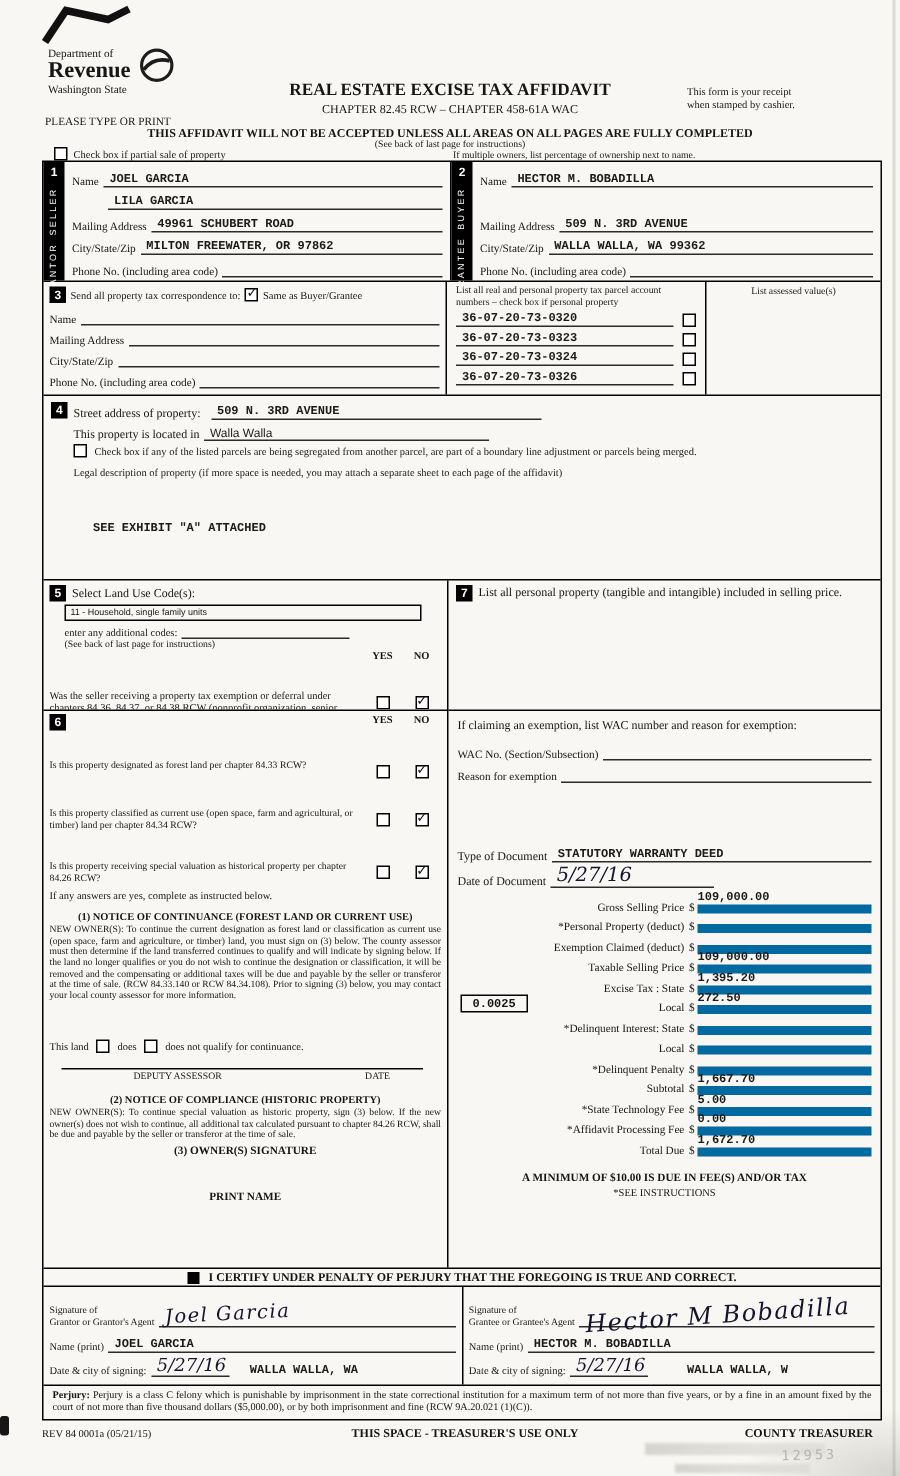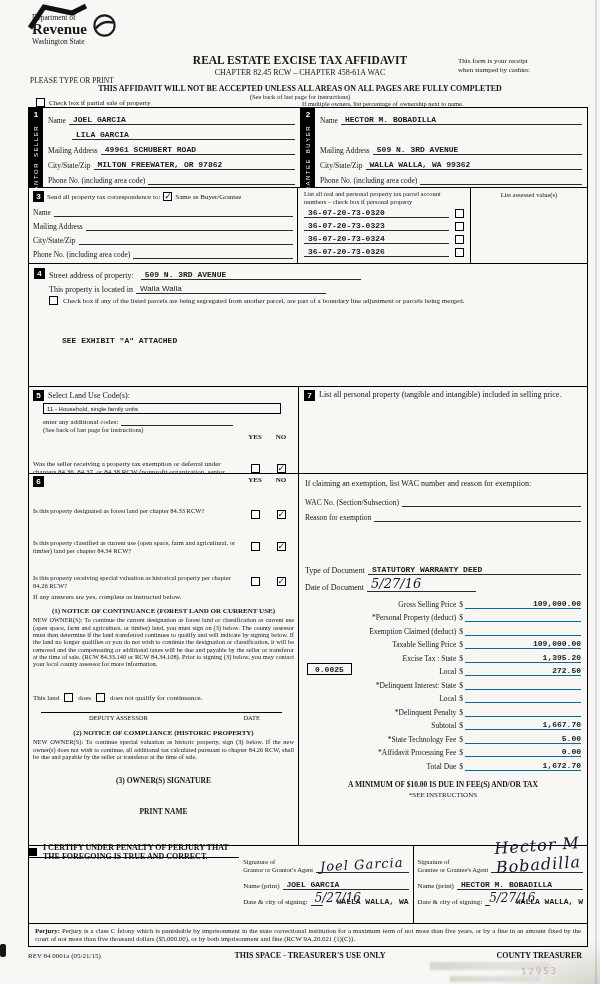--- a/index.html
+++ b/index.html
@@ -24,42 +24,42 @@
 .fline{flex:1;border-bottom:1px solid #2b2b2b;margin-left:3px;padding-left:4px;display:flex;align-items:flex-end;min-width:0}
 .qrow{display:flex;margin-top:20px}
 .qtext{flex:1;line-height:7.6px}
 .cbcol{width:26px;display:flex;justify-content:center;align-items:flex-start;padding-top:3px;flex:none}
 .ynhead{display:flex;justify-content:flex-end}
 .ynh{width:26px;text-align:center;font-size:7px;font-weight:bold}
 .notice{font-size:6.4px;line-height:7.3px;text-align:justify;margin-top:1px}
 .prow{display:flex;align-items:flex-end;height:13.5px}
 .plab{flex:1;text-align:right;font-size:7.5px;white-space:nowrap;padding-right:3px}
 .dol{font-size:7.5px;padding-right:2px}
-.pline{width:116px;border-bottom:1px solid #0369a1;display:flex;justify-content:flex-end;align-items:flex-end;flex:none}
+.pline{width:116px;border-bottom:6px solid #0369a1;display:flex;align-items:flex-end;flex:none}
 .pval{font-size:8px}
 .ratebox{border:1px solid #000;height:12px;line-height:11px;padding:0 7px;font-size:8px;margin:0 4px 1px 2px;font-family:"Liberation Mono",monospace;font-weight:700}
 .codebox{border:1px solid #000;width:238px;height:11px;margin:2px 0 2px 10px;display:flex;align-items:center;padding-left:3px}
 .dline{border-top:1px solid #000;margin:10px 12px 1px 8px}
 .dlabels{display:flex;justify-content:space-between;padding:0 34px 0 56px;font-size:6.5px}
 .sighalf{flex:1;min-width:0}
 .certbar{height:12px;display:flex;justify-content:center;align-items:center;gap:6px;border-bottom:1px solid #000;font-weight:bold;font-size:8px;width:100%}
 .sqmark{width:8px;height:8px;background:#000;flex:none}
 .stampblur{position:absolute;width:120px;height:8px;background:linear-gradient(90deg,rgba(150,148,140,.35),rgba(150,148,140,.12));filter:blur(1px)}
 </style>
 </head>
 <body>
 
 <svg class="abs" style="left:26px;top:2px" width="70" height="30">
     <path d="M4 26 L18 5 L46 11 L60 4" stroke="#111" stroke-width="5" fill="none"></path>
   </svg>
 <div class="abs" style="left:0;top:944px;width:6px;height:13px;background:#161616;border-radius:2px"></div>
 <div class="abs" style="right:3px;top:0;width:2px;height:984px;background:#dedbd4"></div>
 <div class="abs" style="right:0;bottom:0;width:110px;height:45px;background:radial-gradient(ellipse at 100% 100%,rgba(120,118,110,.28),transparent 70%)"></div>
 
-<div class="abs" style="left:32px;top:13px;display:flex;gap:5px;align-items:flex-start">
+<div class="abs" style="left:32px;top:31px;display:flex;gap:5px;align-items:flex-start">
   <div>
     <div class="f75">Department of</div>
     <div class="b" style="font-size:15px;line-height:15px">Revenue</div>
     <div class="f75">Washington State</div>
   </div>
   <svg width="25" height="25" viewBox="0 0 26 26">
       <circle cx="13" cy="13" r="10.5" fill="none" stroke="#1d1d1d" stroke-width="2.2"></circle>
       <path d="M4 16 Q 11 7 22 10" stroke="#1d1d1d" stroke-width="2.6" fill="none"></path>
     </svg>
 </div>
@@ -227,20 +227,21 @@
       <span class="f8">This property is located in</span>
       <span class="fline" style="max-width:190px">
           <span class="typed" style="font-weight:400;font-family:'Liberation Sans',sans-serif">Walla Walla</span>
         </span>
       <span class="grow"></span>
     </div>
     <div class="row" style="height:13px;margin-left:15px;gap:5px;align-items:center">
       <span class="cb"></span>
       <span class="f7">Check box if any of the listed parcels are being segregated from another parcel, are part of a boundary line adjustment or parcels being merged.</span>
     </div>
+    <div class="f7" style="margin:4px 0 0 15px">Legal description of property (if more space is needed, you may attach a separate sheet to each page of the affidavit)</div>
     <div style="margin:22px 0 0 28px"><span class="typed">SEE EXHIBIT "A" ATTACHED</span></div>
   </div>
 
   <div class="band" style="height:459px">
     <div style="width:270px;border-right:1px solid #000;display:flex;flex-direction:column">
 
       <div style="height:87px;border-bottom:1px solid #000;padding:3px 4px;overflow:hidden">
         <div style="display:flex;gap:4px;align-items:center">
           <span class="secnum">5</span>
           <span class="f8">Select Land Use Code(s):</span>
@@ -312,21 +313,21 @@
           <span class="cb"></span>
           <span class="f7">does not  qualify for continuance.</span>
         </div>
         <div class="dline"></div>
         <div class="dlabels">
           <span>DEPUTY ASSESSOR</span>
           <span>DATE</span>
         </div>
         <div class="f7 b c" style="margin-top:8px">(2) NOTICE OF COMPLIANCE (HISTORIC PROPERTY)</div>
         <div class="notice">NEW OWNER(S): To continue special valuation as historic property, sign (3) below. If the new owner(s) does not wish to continue, all additional tax calculated pursuant to chapter 84.26 RCW, shall be due and payable by the seller or transferor at the time of sale.</div>
-        <div class="f75 b c" style="margin-top:16px">(3) OWNER(S) SIGNATURE</div>
+        <div class="f75 b c" style="margin-top:2px">(3) OWNER(S) SIGNATURE</div>
         <div class="f75 b c" style="margin-top:22px">PRINT NAME</div>
       </div>
     </div>
     <div style="flex:1;display:flex;flex-direction:column">
 
       <div style="height:87px;border-bottom:1px solid #000;padding:3px 5px">
         <div style="display:flex;gap:4px">
           <span class="secnum">7</span>
           <span class="f8" style="line-height:9.5px">List all  personal property (tangible and intangible) included in selling price.</span>
         </div>
@@ -448,21 +449,21 @@
                 <span class="typed pval">1,672.70</span>
               </span>
             </div>
         </div>
         <div class="b c" style="font-size:7.5px;margin-top:9px">A MINIMUM OF $10.00 IS DUE IN FEE(S) AND/OR TAX</div>
         <div class="c f7" style="margin-top:2px">*SEE INSTRUCTIONS</div>
       </div>
     </div>
   </div>
 
-  <div class="band" style="height:78px;">
+  <div class="band" style="height:78px;flex-direction:column">
     <div class="certbar">
       <span class="sqmark"></span>
       <span>I CERTIFY UNDER PENALTY OF PERJURY THAT THE FOREGOING IS TRUE AND CORRECT.</span>
     </div>
     <div style="flex:1;display:flex">
       <div class="sighalf" style="border-right:1px solid #000">
         <div style="display:flex;align-items:flex-end;height:29px;padding:2px 4px">
           <div style="font-size:6.5px;line-height:7.5px;flex:none">
             <div>Signature of</div>
             <div>Grantor or Grantor's Agent</div>

